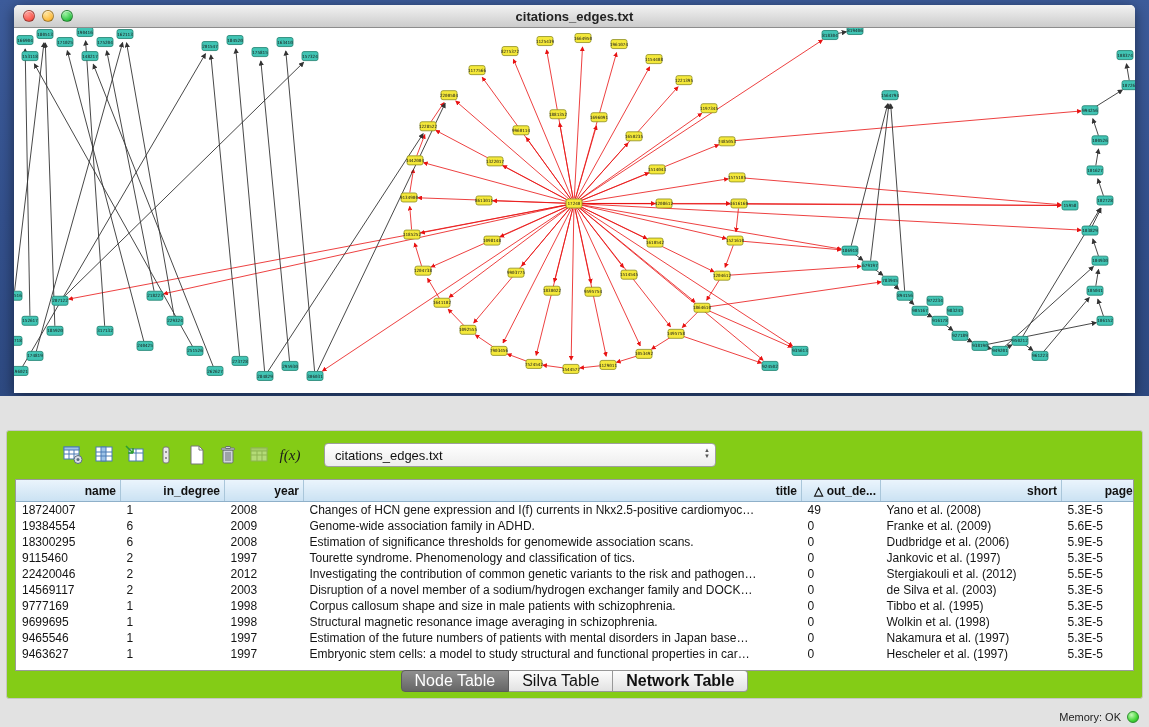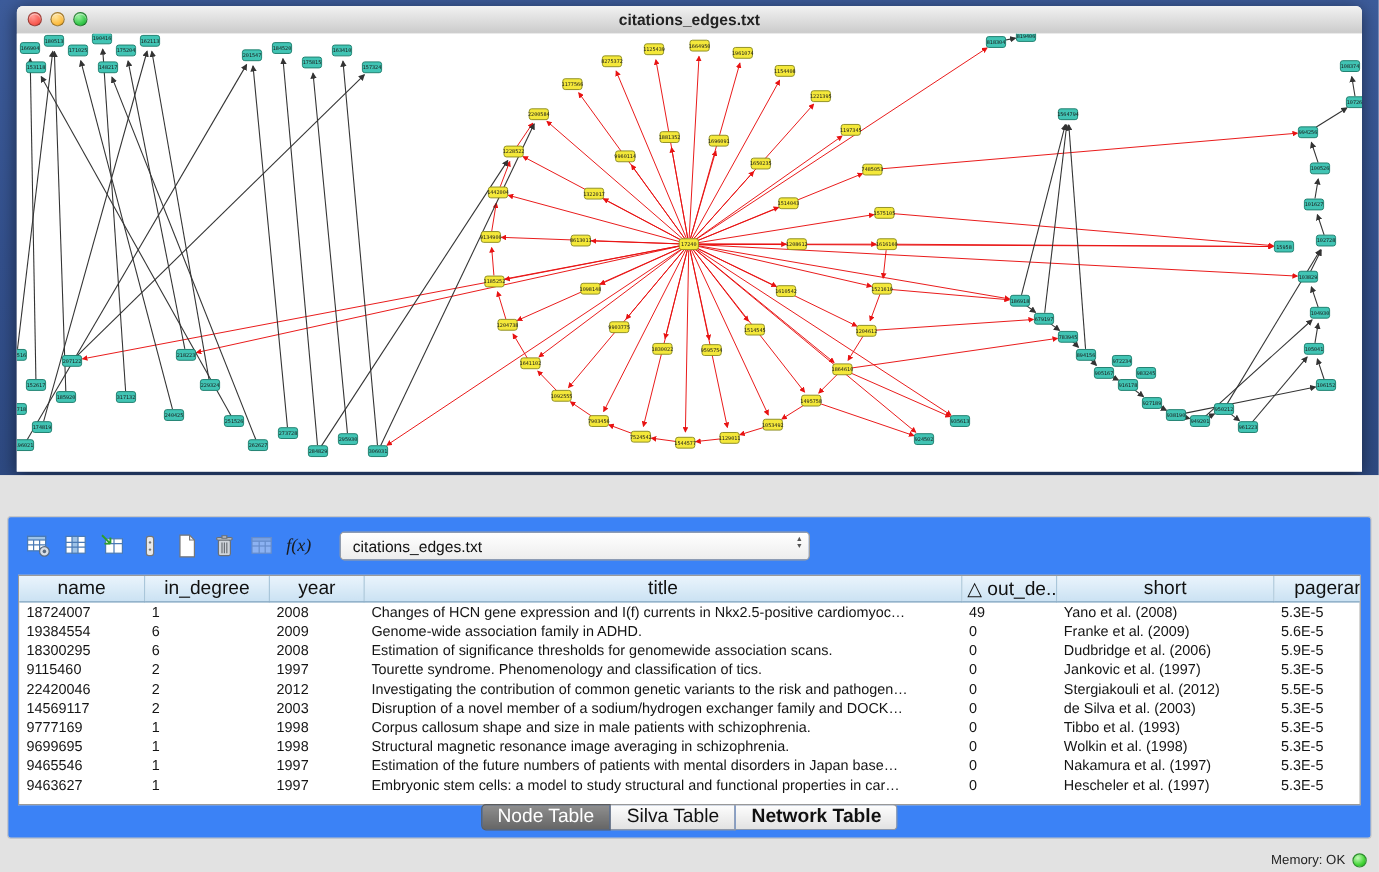--- a/index.html
+++ b/index.html
@@ -31,36 +31,36 @@
   .panel-header{height:25px;background:linear-gradient(#fbfbfb,#d4d4d4);
                 border-top:1px solid #ffffff;border-bottom:1px solid #a3a3a3;
                 display:flex;align-items:center;padding:0 10px;font-size:13px;color:#111;}
   .panel-header .spacer{flex:1;}
   .grip{width:22px;height:6px;margin-left:12px;border-radius:3px;
         background:repeating-linear-gradient(90deg,#9a9a9a 0 2px,transparent 2px 5px);opacity:.7;}
   .float-ic{margin-right:12px;display:inline-flex;cursor:default;}
   .close-ic{font-size:14px;font-weight:bold;color:#222;line-height:14px;cursor:default;}
 
   .panel-content{position:absolute;left:6px;right:6px;top:34px;bottom:28px;
-                 border:1px solid #c6c6c6;border-radius:3px;background:#3b82f6;}
+                 border:1px solid #c6c6c6;border-radius:3px;background:#84cc16;padding-left:41px;}
   .toolbar{display:flex;align-items:center;gap:5px;padding:9px 0 0 12px;height:30px;}
   .tbtn{width:26px;height:24px;display:flex;align-items:center;justify-content:center;}
   .fx{font-family:"Liberation Serif",serif;font-style:italic;font-size:15px;color:#1a1a1a;}
   .combo{margin-left:16px;width:392px;height:24px;box-sizing:border-box;
          background:linear-gradient(#ffffff,#ededed);border:1px solid #9e9e9e;border-radius:4px;
          display:flex;align-items:center;font-size:13px;color:#111;padding-left:10px;position:relative;}
   .combo-arrows{position:absolute;right:5px;top:3px;display:flex;flex-direction:column;
                 font-size:6px;line-height:6px;color:#555;letter-spacing:0;}
 
   .table-area{position:absolute;left:8px;right:8px;top:48px;height:190px;
               background:#fff;border:1px solid #9a9a9a;overflow:hidden;}
   table{border-collapse:collapse;width:100%;table-layout:fixed;}
   thead th{height:21px;background:linear-gradient(#eaf4fc,#cbe2f3);
            border-right:1px solid #a9c6da;border-bottom:1px solid #8fb0c9;
-           font-weight:normal;font-size:16px;color:#111;text-align:center;
+           font-weight:bold;font-size:12px;color:#111;text-align:right;
            padding:0 4px;white-space:nowrap;overflow:hidden;}
   tbody td{height:16px;padding:0 6px;font-size:12px;color:#141414;
            white-space:nowrap;overflow:hidden;}
   td.col5{}
   .col0{width:96px}.col1{width:95px}.col2{width:70px}.col3{width:489px}
   .col4{width:70px}.col5{width:172px}.col6{width:92px}
 
   .tabs-row{position:absolute;left:0;right:0;bottom:6px;display:flex;justify-content:center;}
   .tab{height:20px;padding:0 13px;font-size:16px;display:flex;align-items:center;color:#111;
        background:linear-gradient(#fdfdfd,#e2e2e2);border:1px solid #989898;border-left:none;}
@@ -580,21 +580,21 @@
               <td class="col5">de Silva et al. (2003)</td>
               <td class="col6">5.3E-5</td>
               <td></td>
             </tr>
             <tr>
               <td class="col0">9777169</td>
               <td class="col1">1</td>
               <td class="col2">1998</td>
               <td class="col3">Corpus callosum shape and size in male patients with schizophrenia.</td>
               <td class="col4">0</td>
-              <td class="col5">Tibbo et al. (1993)</td>
+              <td class="col5">Tibbo et al. (1995)</td>
               <td class="col6">5.3E-5</td>
               <td></td>
             </tr>
             <tr>
               <td class="col0">9699695</td>
               <td class="col1">1</td>
               <td class="col2">1998</td>
               <td class="col3">Structural magnetic resonance image averaging in schizophrenia.</td>
               <td class="col4">0</td>
               <td class="col5">Wolkin et al. (1998)</td>

